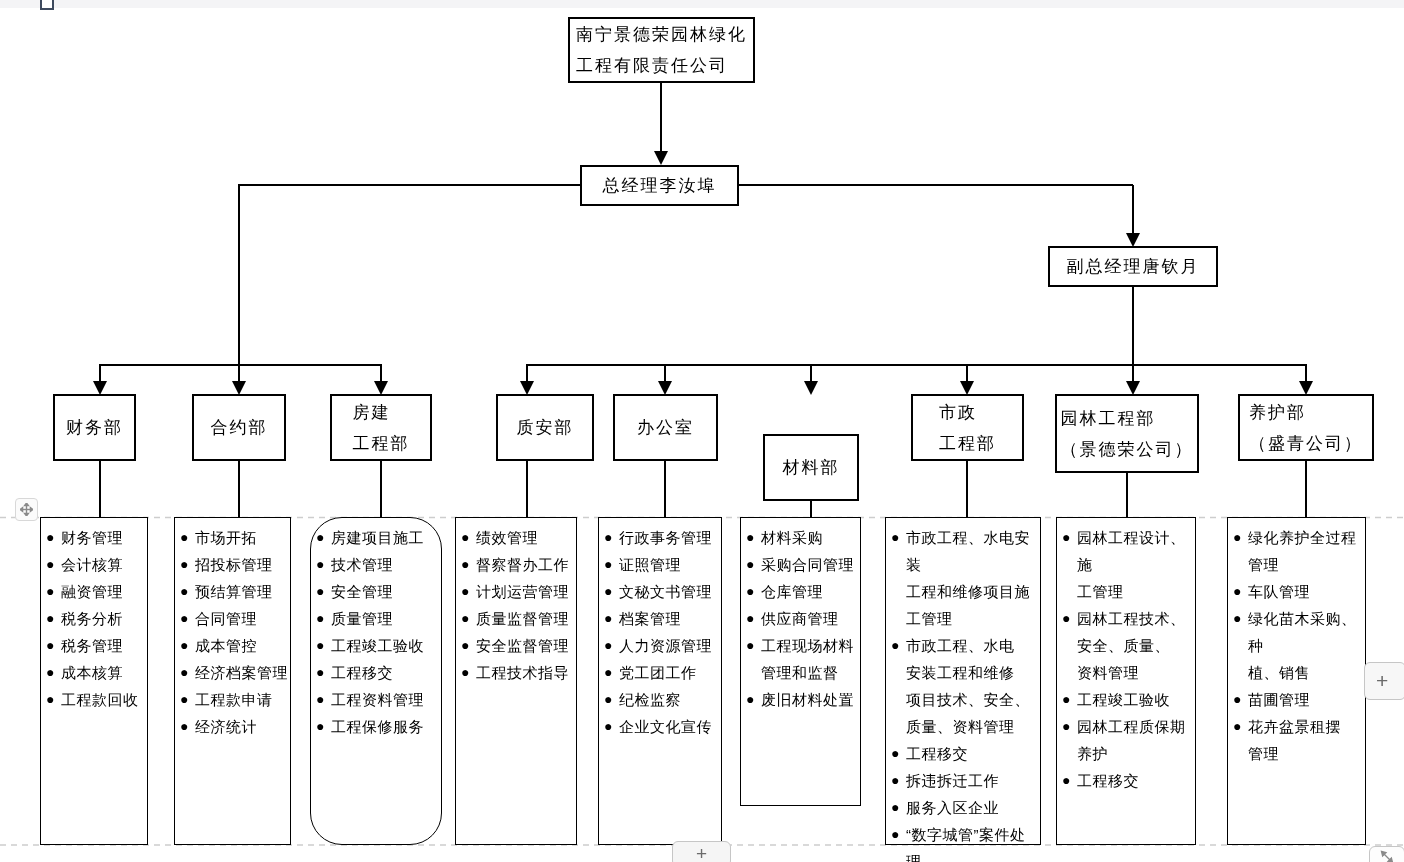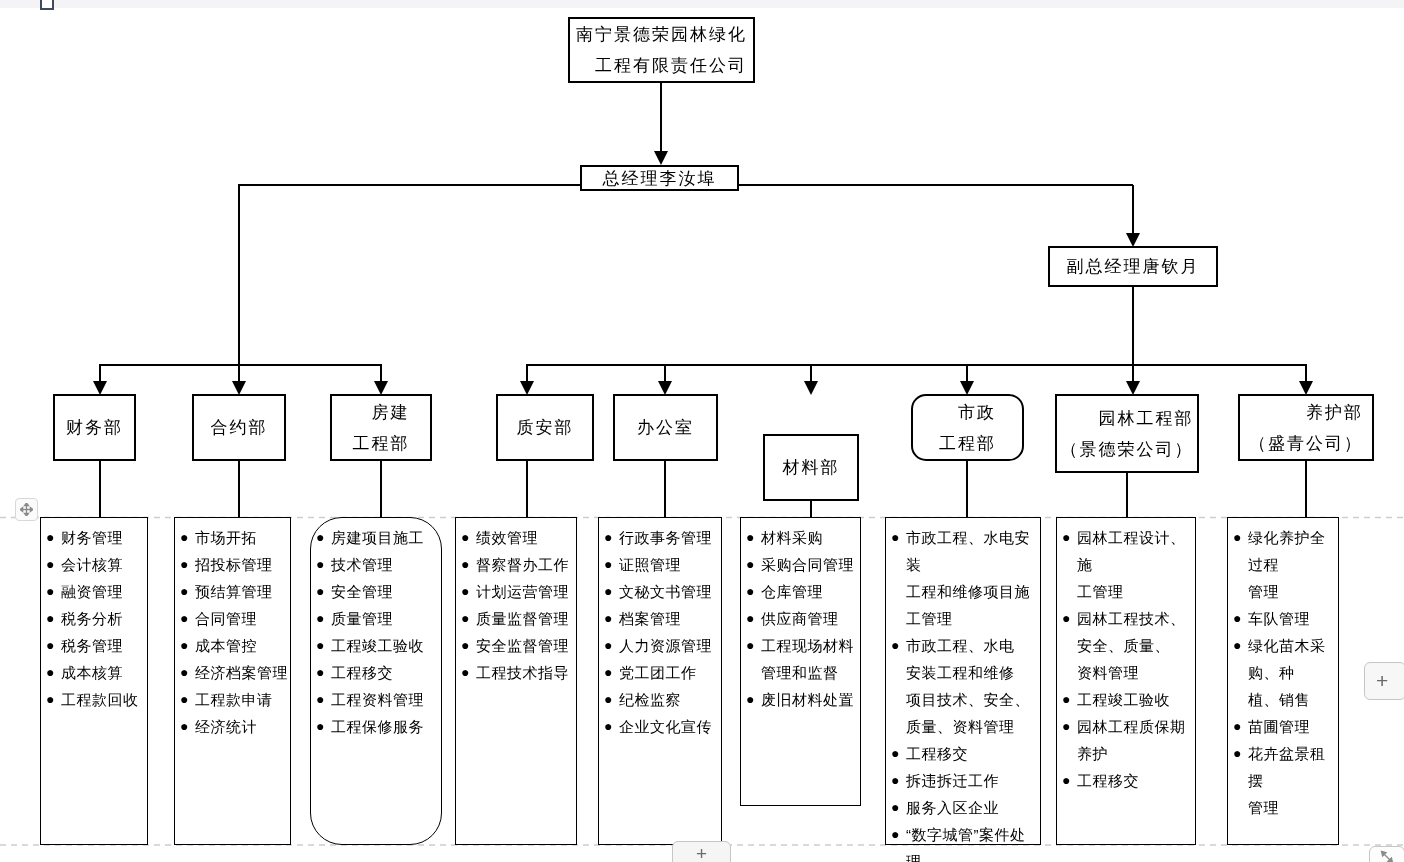--- a/index.html
+++ b/index.html
@@ -7,21 +7,21 @@
     font-family: "Liberation Sans", "DejaVu Sans", sans-serif; color: #000; }
   #stage { position: relative; width: 1404px; height: 862px; background: #fff; }
 
   .top-strip { position: absolute; left: 0; top: 0; width: 1404px; height: 8px; background: #f4f4f6; }
   .top-square { position: absolute; left: 40px; top: -5px; width: 14px; height: 15px;
     background: #fff; border: 2px solid #3e4a5e; }
 
   svg.connectors { position: absolute; left: 0; top: 0; }
 
   .node { position: absolute; background: #fff; border: 2px solid #000;
-    display: flex; align-items: center; justify-content: center; text-align: right; }
+    display: flex; align-items: center; justify-content: center; text-align: left; }
   .node .lbl { white-space: pre-line; font-size: 17px; letter-spacing: 2px; line-height: 31px; }
 
   .dutybox { position: absolute; background: #fff; border: 1.5px solid #000;
     padding: 6px 2px 4px 5px; }
   .duty { position: relative; padding-left: 15px; font-size: 15px; line-height: 27px;
     white-space: pre-line; letter-spacing: 0.5px; }
   .duty::before { content: "●"; position: absolute; left: 0; top: 0; font-size: 14px; }
 
   .widget { position: absolute; background: #f7f7f7; border: 1px solid #c6c6c6;
     border-radius: 6px; display: flex; align-items: center; justify-content: center;
@@ -91,21 +91,21 @@
 
   <div class="top-strip">
     <div class="top-square"></div>
   </div>
 
   <div class="node" style="left:568px; top:17px; width:187px; height:66px;">
     <span class="lbl">南宁景德荣园林绿化
 工程有限责任公司</span>
   </div>
 
-  <div class="node" style="left:580px; top:165px; width:159px; height:26px;">
+  <div class="node" style="left:580px; top:165px; width:159px; height:41px;">
     <span class="lbl">总经理李汝埠</span>
   </div>
 
   <div class="node" style="left:1048px; top:246px; width:170px; height:41px;">
     <span class="lbl">副总经理唐钦月</span>
   </div>
 
   <div class="node" style="left:53px;  top:394px; width:83px;  height:67px;">
     <span class="lbl">财务部</span>
     </div>
@@ -118,21 +118,21 @@
     </div>
   <div class="node" style="left:496px; top:394px; width:98px;  height:67px;">
     <span class="lbl">质安部</span>
     </div>
   <div class="node" style="left:613px; top:394px; width:105px; height:67px;">
     <span class="lbl">办公室</span>
     </div>
   <div class="node" style="left:763px; top:394px; width:96px;  height:67px;margin-top:40px;">
     <span class="lbl">材料部</span>
     </div>
-  <div class="node" style="left:911px; top:394px; width:113px; height:67px;border-radius:15px;">
+  <div class="node" style="left:911px; top:394px; width:113px; height:67px;">
     <span class="lbl">市政
 工程部</span>
     </div>
   <div class="node" style="left:1055px;top:394px; width:144px; height:79px;">
     <span class="lbl">园林工程部
 （景德荣公司）</span>
     </div>
   <div class="node" style="left:1238px;top:394px; width:136px; height:67px;">
     <span class="lbl">养护部
 （盛青公司）</span>
@@ -212,21 +212,21 @@
       <div class="duty">园林工程设计、施
 工管理</div>
       <div class="duty">园林工程技术、
 安全、质量、
 资料管理</div>
       <div class="duty">工程竣工验收</div>
       <div class="duty">园林工程质保期
 养护</div>
       <div class="duty">工程移交</div>
     </div>
-  <div class="dutybox" style="left:1227px;top:517px; width:112px; height:328px;">
+  <div class="dutybox" style="left:1227px;top:517px; width:139px; height:328px;">
       <div class="duty">绿化养护全过程
 管理</div>
       <div class="duty">车队管理</div>
       <div class="duty">绿化苗木采购、种
 植、销售</div>
       <div class="duty">苗圃管理</div>
       <div class="duty">花卉盆景租摆
 管理</div>
     </div>
 

